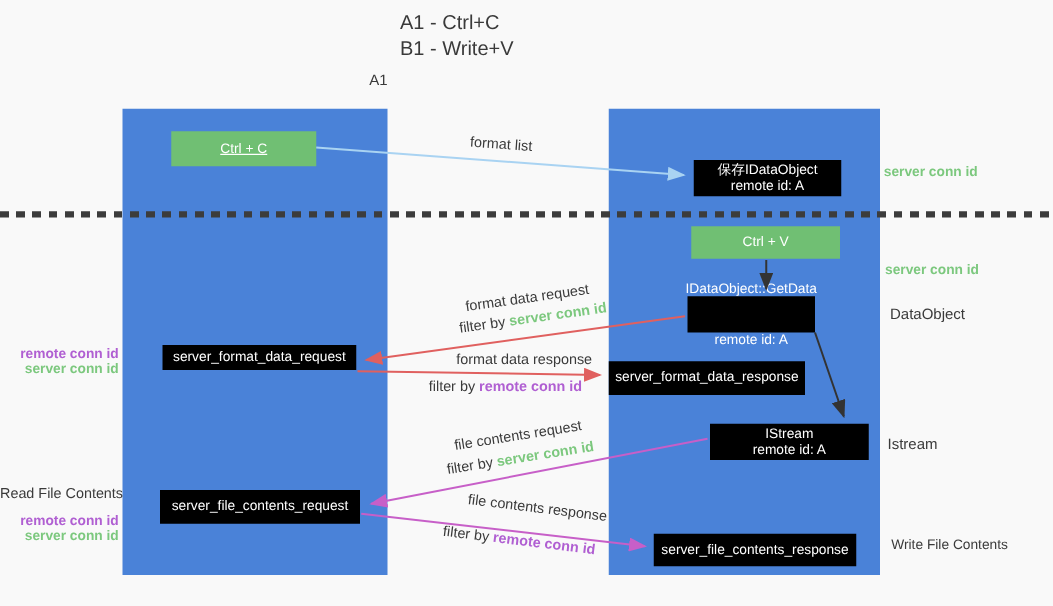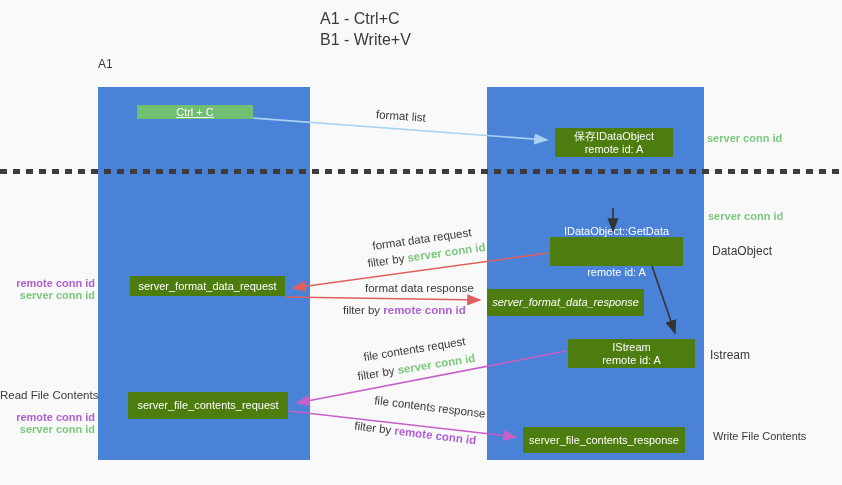--- a/index.html
+++ b/index.html
@@ -2,42 +2,42 @@
 <html><head>
 <meta charset="utf-8">
 <style>
   html,body{margin:0;padding:0;}
   body{font-family:"Liberation Sans","DejaVu Sans",sans-serif;background:#f9f9f9;}
   .stage{position:relative;width:842px;height:485px;background:#f9f9f9;overflow:hidden;}
 
   .title{position:absolute;left:320px;top:8px;width:180px;text-align:left;
          font-size:16px;line-height:21px;color:#3a3a3a;}
 
-  .col-header{position:absolute;top:57px;text-align:left;font-size:12px;line-height:14px;color:#3a3a3a;}
+  .col-header{position:absolute;top:57px;text-align:right;font-size:12px;line-height:14px;color:#3a3a3a;}
   .col-header.left{left:98px;width:212px;}
   .col-header.right{left:487px;width:217px;}
 
   .column{position:absolute;top:87px;height:373px;background:#4a82d8;}
   .column.left{left:98px;width:212px;}
   .column.right{left:487px;width:217px;}
 
   .divider{position:absolute;left:0;top:169px;width:842px;height:5px;
            background:repeating-linear-gradient(90deg,#3c3c3c 0 7px,transparent 7px 13px);}
 
   .box{position:absolute;display:flex;flex-direction:column;align-items:center;justify-content:center;
        color:#fff;font-size:11px;line-height:13px;text-align:center;}
   .box.green{background:#70bf73;}
-  .box.orange{background:#4d7c0f;}
+  .box.orange{background:#000000;}
 
-  .b-ctrl-c{left:137px;top:105px;width:116px;height:14px;text-decoration:underline;}
+  .b-ctrl-c{left:137px;top:105px;width:116px;height:28px;text-decoration:underline;}
   .b-save{left:555px;top:128px;width:118px;height:29px;}
   .b-ctrl-v{left:553px;top:181px;width:119px;height:26px;}
-  .b-getdata{left:550px;top:237px;width:133px;height:29px;gap:28px;}
+  .b-getdata{left:550px;top:237px;width:102px;height:29px;gap:28px;}
   .b-fmt-req{left:130px;top:276px;width:155px;height:20px;text-align:right;}
-  .b-fmt-resp{left:487px;top:289px;width:157px;height:27px;font-style:italic;}
+  .b-fmt-resp{left:487px;top:289px;width:157px;height:27px;}
   .b-istream{left:568px;top:339px;width:127px;height:29px;}
   .b-file-req{left:128px;top:392px;width:160px;height:27px;}
   .b-file-resp{left:523px;top:427px;width:162px;height:26px;}
 
   .side{position:absolute;font-size:11px;white-space:nowrap;color:#3a3a3a;}
   .green-t{color:#7cc87e;font-weight:bold;}
   .purple-t{color:#b05fd2;font-weight:bold;}
   .left-stack{position:absolute;left:0;width:95px;text-align:right;}
 
   .flow{position:absolute;font-size:11.5px;color:#3a3a3a;white-space:nowrap;transform-origin:center;}
@@ -71,20 +71,23 @@
 
   <div class="box green b-ctrl-c">
     <div>Ctrl + C</div>
   </div>
 
   <div class="box orange b-save">
     <div>保存IDataObject</div>
     <div>remote id: A</div>
   </div>
 
+  <div class="box green b-ctrl-v">
+    <div>Ctrl + V</div>
+  </div>
 
   <div class="box orange b-getdata">
     <div>IDataObject::GetData</div>
     <div>remote id: A</div>
   </div>
 
   <div class="box orange b-fmt-req">
     <div>server_format_data_request</div>
   </div>
 

